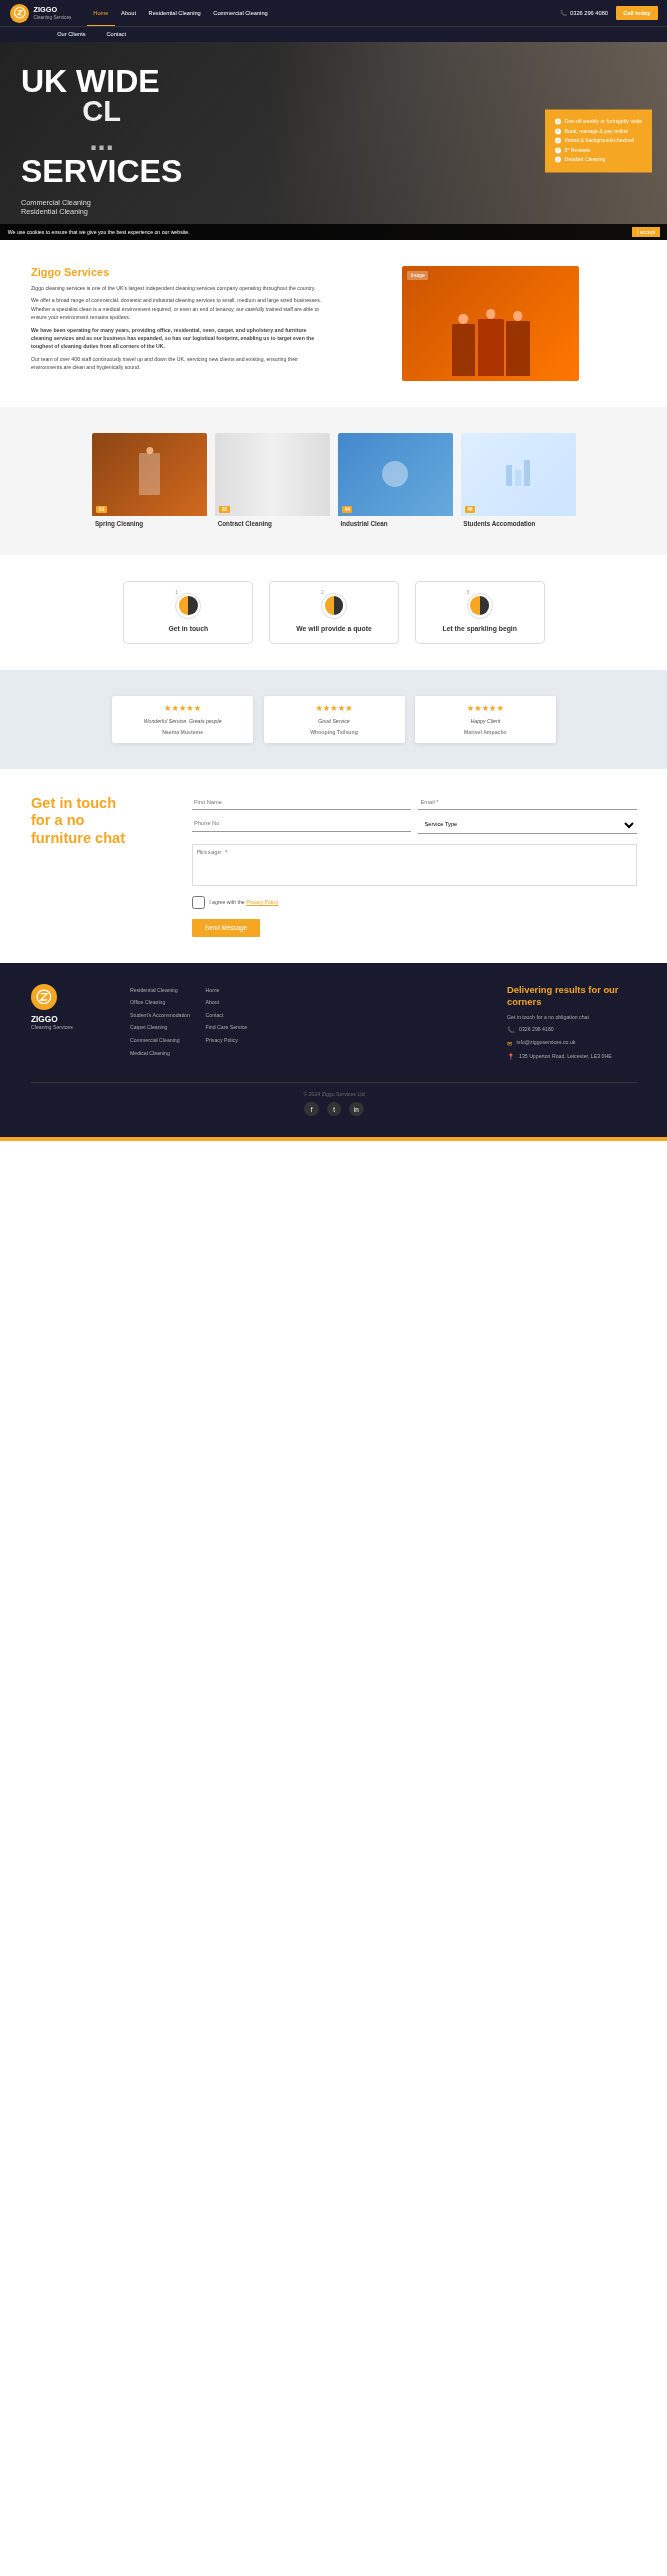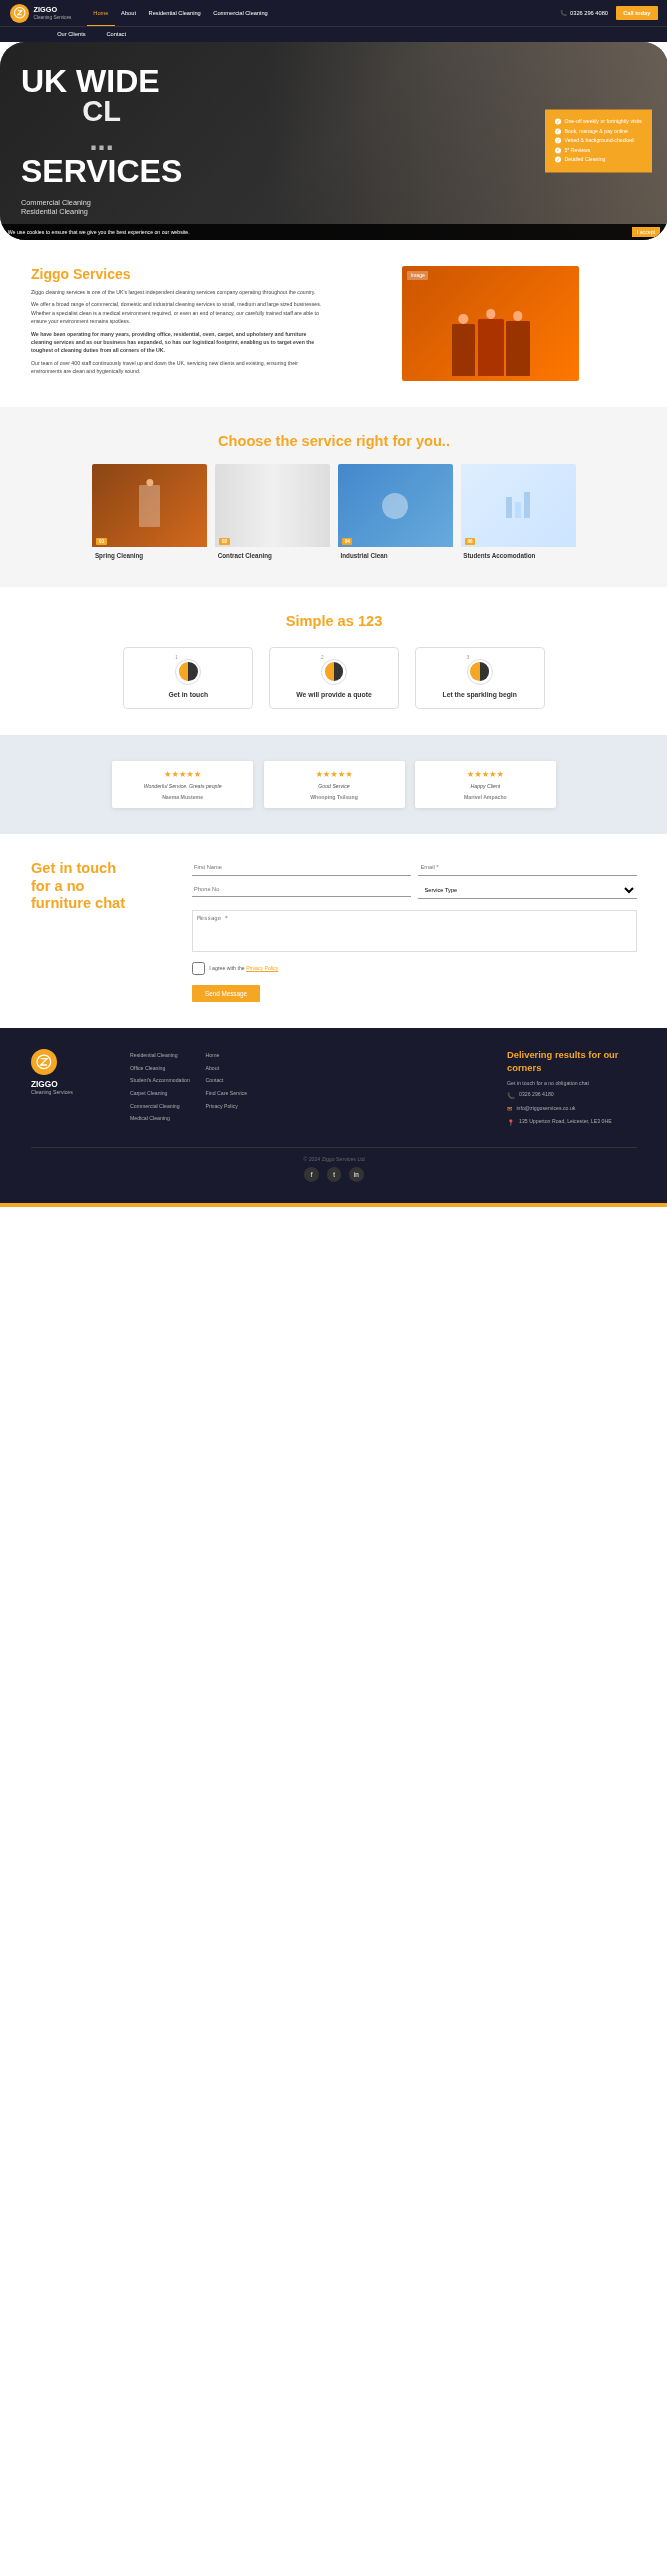--- a/index.html
+++ b/index.html
@@ -13,38 +13,38 @@
     .logo-sub { color: #aaa; font-size: 4.7px; }
     nav.main-nav { display: flex; align-items: center; gap: 0; flex: 1; }
     nav.main-nav a { color: white; text-decoration: none; font-size: 5.7px; padding: 0 6.3px; height: 26px; display: flex; align-items: center; }
     nav.main-nav a.active { border-bottom: 1px solid #f5a623; color: #f5a623; }
     .nav-phone { color: white; font-size: 5.7px; margin-left: auto; margin-right: 7.8px; display: flex; align-items: center; gap: 2.6px; }
     .call-btn { background: #f5a623; color: white; border: none; padding: 4.2px 7.3px; font-size: 5.7px; cursor: pointer; border-radius: 1px; font-weight: bold; }
     .header-bottom { background: #1a1a2e; padding: 0 10.4px 0 52px; height: 15.7px; display: flex; align-items: center; gap: 10.4px; border-top: 0.5px solid #333; }
     .header-bottom a { color: white; text-decoration: none; font-size: 5.7px; padding: 0 5.2px; height: 15.7px; display: flex; align-items: center; }
 
     
-    .hero { position: relative; height: 198px; background: linear-gradient(rgba(0,0,0,0.45), rgba(0,0,0,0.55)), #555; overflow: hidden; display: flex; align-items: center; border-radius: 25px; }
+    .hero { position: relative; height: 198px; background: linear-gradient(rgba(0,0,0,0.45), rgba(0,0,0,0.55)), #555; overflow: hidden; display: flex; align-items: center; }
     .hero-bg { position: absolute; inset: 0; background: linear-gradient(135deg, #666 0%, #999 50%, #777 100%); opacity: 0.7; }
     .hero-content { position: relative; z-index: 2; padding: 21px 21px; color: white; }
     .hero h1 { font-size: 32px; font-weight: 900; line-height: 1; text-transform: uppercase; }
     .hero h1 span { display: block; }
     .hero-services { margin-top: 10.4px; }
     .hero-services p { font-size: 7.3px; color: #ddd; }
     .cookie-bar { position: absolute; bottom: 0; left: 0; right: 0; background: rgba(0,0,0,0.85); color: white; font-size: 5.2px; padding: 3.1px 7.8px; display: flex; justify-content: space-between; align-items: center; z-index: 10; }
     .cookie-btn { background: #f5a623; color: white; border: none; padding: 1.6px 5.2px; font-size: 5.2px; cursor: pointer; }
     .features-panel { position: absolute; right: 15.7px; top: 50%; transform: translateY(-50%); background: #f5a623; padding: 7.8px 10.4px; z-index: 5; min-width: 104px; }
     .features-panel ul { list-style: none; }
     .features-panel ul li { color: white; font-size: 5.2px; padding: 1.6px 0; display: flex; align-items: center; gap: 3.1px; }
     .check-icon { width: 6.3px; height: 6.3px; background: white; border-radius: 50%; display: inline-flex; align-items: center; justify-content: center; color: #f5a623; font-size: 4.2px; font-weight: bold; flex-shrink: 0; }
 
     
     .about-section { padding: 26px 31px; display: flex; gap: 21px; align-items: flex-start; }
     .about-text { flex: 1; }
-    .about-text h2 { color: #f5a623; font-size: 14px; font-weight: bold; margin-bottom: 6.3px; }
+    .about-text h2 { color: #f5a623; font-size: 11px; font-weight: bold; margin-bottom: 6.3px; }
     .about-text p { font-size: 5.2px; color: #444; line-height: 1.6; margin-bottom: 4.2px; }
     .about-text strong { font-size: 5.2px; }
     .about-image { flex: 1; display: flex; justify-content: center; align-items: center; }
 
     
     .services-section { background: #f5f5f5; padding: 26px 15.7px; text-align: center; }
     .services-section h2 { color: #f5a623; font-size: 14.6px; font-weight: 900; margin-bottom: 15.7px; }
     .services-grid { display: flex; gap: 7.8px; justify-content: center; }
     .service-card { flex: 1; max-width: 115px; position: relative; overflow: hidden; border-radius: 2.1px; }
     .service-card-img { height: 83px; background: #888; position: relative; }
@@ -216,21 +216,20 @@
         </div>
         <div style="width:23.5px;height:55px;background:#993300;border-radius:1.6px 1.6px 0 0;position:relative;">
           <div style="position:absolute;top:-9.4px;left:50%;transform:translateX(-50%);width:9.4px;height:9.4px;background:#ffaa77;border-radius:50%;"></div>
         </div>
       </div>
     </div>
   </div>
 </div>
 
 <div class="services-section">
-  <h2>Choose the service right for you..</h2>
   <div class="services-grid">
     <div class="service-card">
       <div class="service-card-img card1">
         <div style="height:100%;display:flex;align-items:center;justify-content:center;">
           <div style="width:21px;height:42px;background:rgba(255,255,255,0.3);border-radius:1px;position:relative;">
             <div style="position:absolute;top:-6.3px;left:50%;transform:translateX(-50%);width:7.3px;height:7.3px;background:rgba(255,200,150,0.8);border-radius:50%;"></div>
           </div>
         </div>
         <div class="service-num">01</div>
       </div>
@@ -264,21 +263,20 @@
           </div>
         </div>
         <div class="service-num">06</div>
       </div>
       <h3>Students Accomodation</h3>
     </div>
   </div>
 </div>
 
 <div class="steps-section">
-  <h2>Simple as 123</h2>
   <div class="steps-grid">
     <div class="step-card">
       <div class="step-icon">
         <span class="step-num">1</span>
         <div style="display:flex;">
           <div class="step-half-left"></div>
           <div class="step-half-right"></div>
         </div>
       </div>
       <h3>Get in touch</h3>

